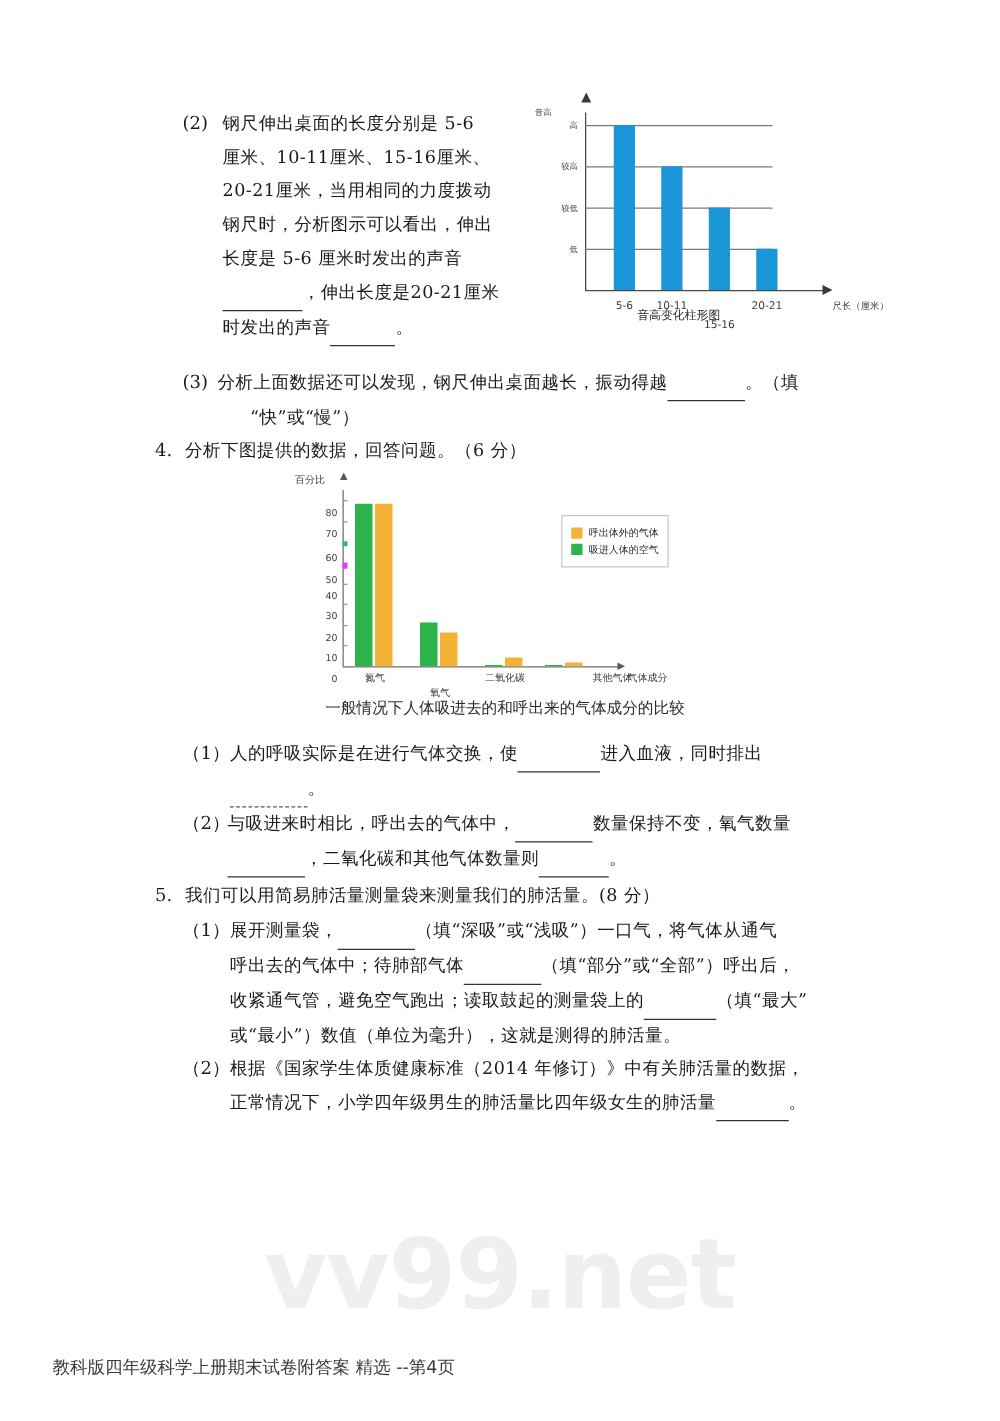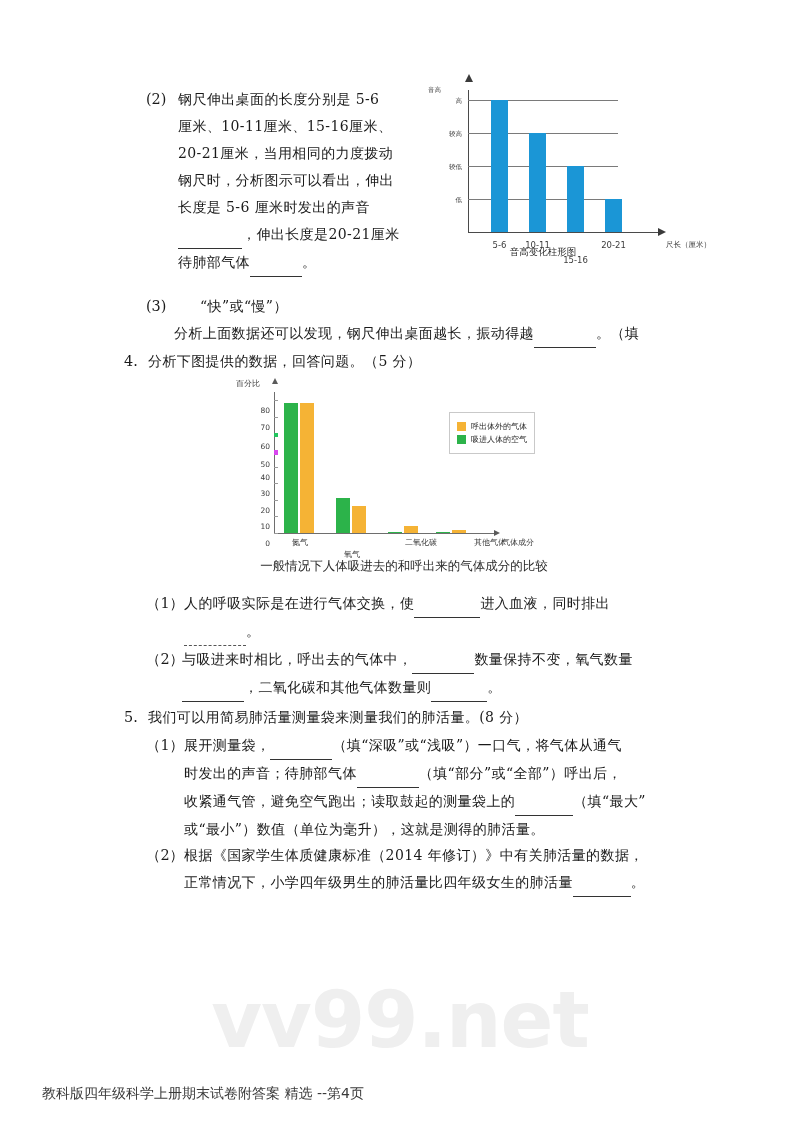--- a/index.html
+++ b/index.html
@@ -323,21 +323,21 @@
   <div class="content">
 
     <div class="qnum" style="left:146px; top:86px;">(2)</div>
     <div class="qblock" style="left:178px; top:86px; width:235px;">
       <div>钢尺伸出桌面的长度分别是  5-6</div>
       <div>厘米、10-11厘米、15-16厘米、</div>
       <div>20-21厘米，当用相同的力度拨动</div>
       <div>钢尺时，分析图示可以看出，伸出</div>
       <div>长度是  5-6  厘米时发出的声音</div>
       <div><span class="blank" style="width:64px;">&nbsp;</span><span>，伸出长度是20-21厘米</span></div>
-      <div><span>待肺部气体</span><span class="blank" style="width:52px;">&nbsp;</span><span>。</span></div>
+      <div><span>时发出的声音</span><span class="blank" style="width:52px;">&nbsp;</span><span>。</span></div>
     </div>
 
     <div id="chart1">
       <div class="c1-yaxis-title">音高</div>
       <div class="c1-plot">
         <div class="c1-yaxis">
             <span class="c1-yarrow"></span>
           </div>
         <div class="c1-xaxis"></div>
         <div class="c1-xarrow"></div>
@@ -365,26 +365,26 @@
         <div class="c1-xtick" style="left:107.5px;margin-top:15px;">15-16</div>
         <div class="c1-xtick" style="left:145.5px;">20-21</div>
 
         <div class="c1-xaxis-title">尺长（厘米）</div>
       </div>
       <div class="c1-caption">音高变化柱形图</div>
     </div>
 
     <div class="qnum" style="left:146px; top:293px;">(3)</div>
     <div class="qblock" style="left:174px; top:293px; width:520px;">
+      <div><span>分析上面数据还可以发现，钢尺伸出桌面越长，振动得越</span><span class="blank" style="width:62px;">&nbsp;</span><span>。（填</span></div>
       <div style="padding-left:26px;">“快”或“慢”）</div>
-      <div><span>分析上面数据还可以发现，钢尺伸出桌面越长，振动得越</span><span class="blank" style="width:62px;">&nbsp;</span><span>。（填</span></div>
     </div>
 
     <div class="qnum" style="left:124px; top:348px;">4.</div>
-    <div class="qblock" style="left:148px; top:348px; width:540px;">分析下图提供的数据，回答问题。（5 分）</div>
+    <div class="qblock" style="left:148px; top:348px; width:540px;">分析下图提供的数据，回答问题。（6 分）</div>
 
     <div id="chart2">
       <div class="c2-ytitle">百分比</div>
       <div class="c2-plot">
         <div class="c2-yaxis">
             <span class="c2-yarrow"></span>
           </div>
         <div class="c2-xaxis"></div>
         <div class="c2-xarrow"></div>
 
@@ -423,21 +423,21 @@
         <div class="c2-bar" style="left:78px;  height:26.6px;  background:#f5b335;"></div>
 
         <div class="c2-bar" style="left:114px; height:1px;     background:#2cb34a;"></div>
         <div class="c2-bar" style="left:130px; height:6.6px;   background:#f5b335;"></div>
 
         <div class="c2-bar" style="left:162px; height:1.5px;   background:#2cb34a;"></div>
         <div class="c2-bar" style="left:178px; height:3.3px;   background:#f5b335;"></div>
 
         <div class="c2-xtick" style="left:26px;">氮气</div>
         <div class="c2-xtick" style="left:78px;margin-top:12px;">氧气</div>
-        <div class="c2-xtick" style="left:147px;">二氧化碳</div>
+        <div class="c2-xtick" style="left:130px;">二氧化碳</div>
         <div class="c2-xtick" style="left:180px;margin-left:36px;">其他气体</div>
         <div class="c2-xaxis-title">气体成分</div>
       </div>
 
       <div class="c2-legend">
         <div class="c2-legend-row">
           <span class="c2-swatch" style="background:#f5b335;"></span>
           <span class="c2-legend-label">呼出体外的气体</span>
         </div>
         <div class="c2-legend-row">
@@ -460,21 +460,21 @@
       <div><span>与吸进来时相比，呼出去的气体中，</span><span class="blank" style="width:62px;">&nbsp;</span><span>数量保持不变，氧气数量</span></div>
       <div><span class="blank" style="width:62px;">&nbsp;</span><span>，二氧化碳和其他气体数量则</span><span class="blank" style="width:56px;">&nbsp;</span><span>。</span></div>
     </div>
 
     <div class="qnum" style="left:124px; top:704px;">5.</div>
     <div class="qblock" style="left:148px; top:704px; width:540px;">我们可以用简易肺活量测量袋来测量我们的肺活量。(8 分）</div>
 
     <div class="qnum" style="left:146px; top:732px;">（1）</div>
     <div class="qblock" style="left:184px; top:732px; width:510px;">
       <div><span>展开测量袋，</span><span class="blank" style="width:62px;">&nbsp;</span><span>（填“深吸”或“浅吸”）一口气，将气体从通气</span></div>
-      <div><span>时发出的声音；待肺部气体</span><span class="blank" style="width:62px;">&nbsp;</span><span>（填“部分”或“全部”）呼出后，</span></div>
+      <div><span>呼出去的气体中；待肺部气体</span><span class="blank" style="width:62px;">&nbsp;</span><span>（填“部分”或“全部”）呼出后，</span></div>
       <div><span>收紧通气管，避免空气跑出；读取鼓起的测量袋上的</span><span class="blank" style="width:58px;">&nbsp;</span><span>（填“最大”</span></div>
       <div>或“最小”）数值（单位为毫升），这就是测得的肺活量。</div>
     </div>
 
     <div class="qnum" style="left:146px; top:842px;">（2）</div>
     <div class="qblock" style="left:184px; top:842px; width:510px;">
       <div>根据《国家学生体质健康标准（2014 年修订）》中有关肺活量的数据，</div>
       <div><span>正常情况下，小学四年级男生的肺活量比四年级女生的肺活量</span><span class="blank" style="width:58px;">&nbsp;</span><span>。</span></div>
     </div>
 

